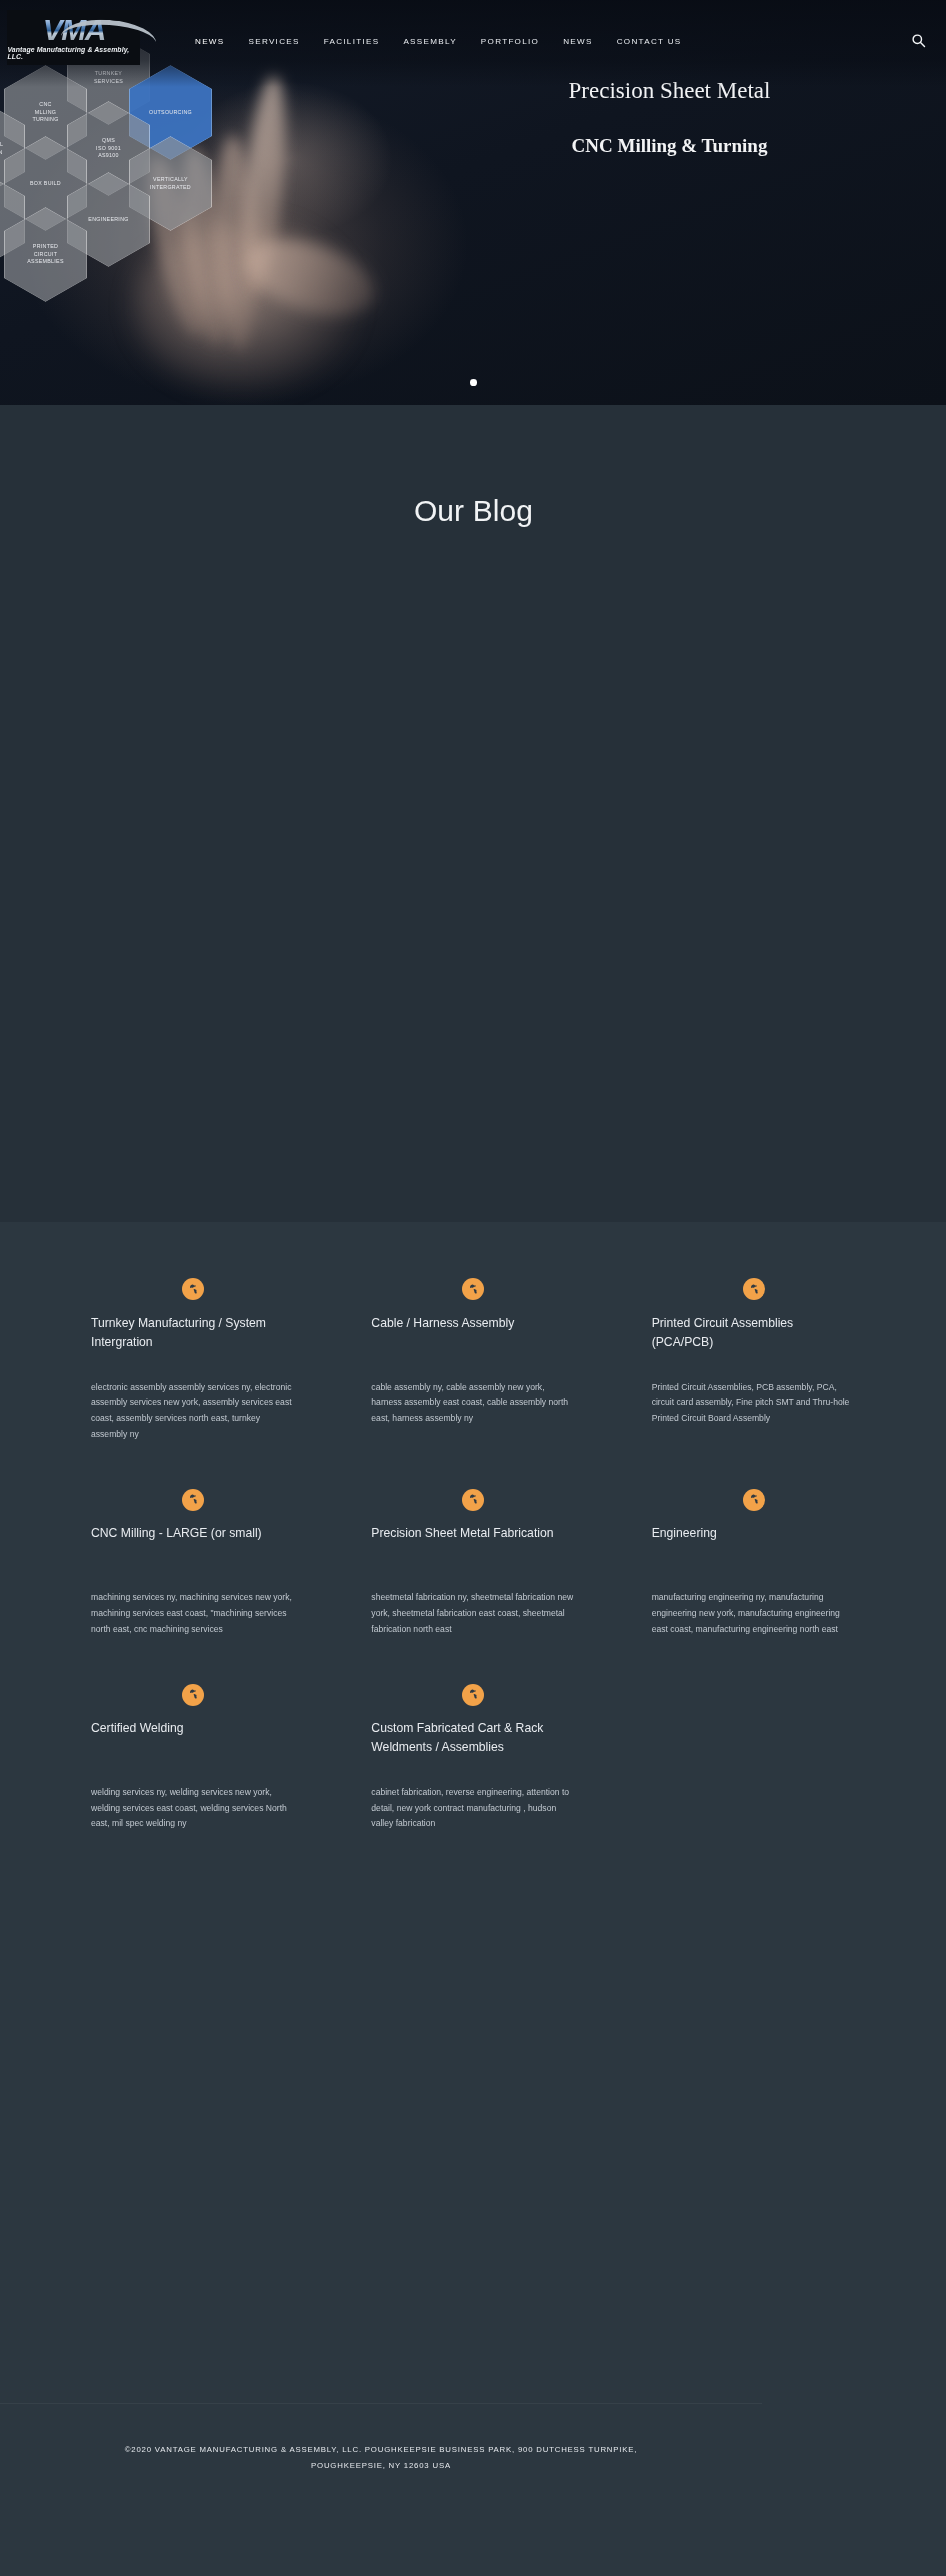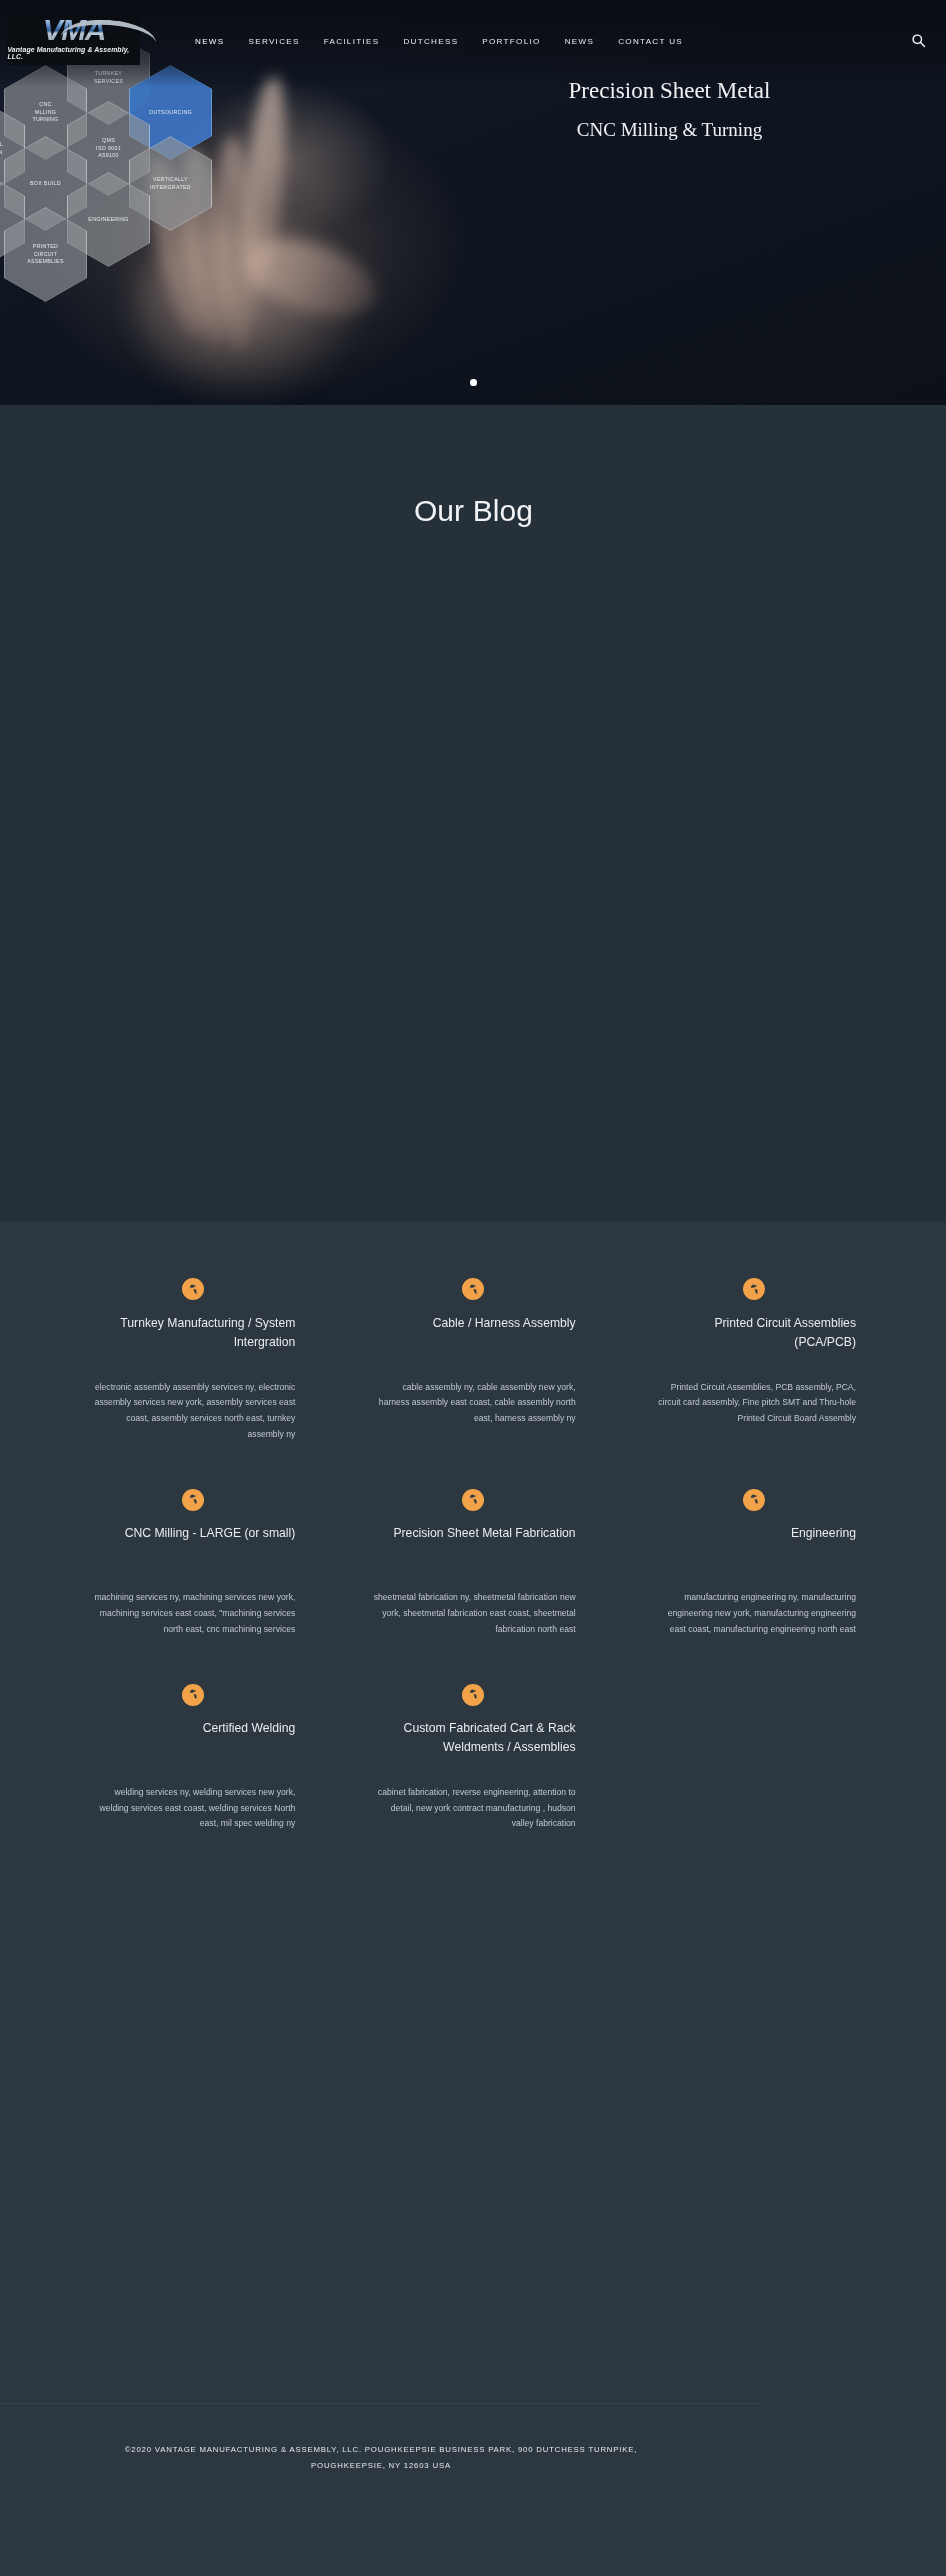--- a/index.html
+++ b/index.html
@@ -76,21 +76,21 @@
 
   .hero-headings {
     position: absolute;
     left: 444px; top: 74px;
     width: 451px;
     text-align: center;
     font-family: "Liberation Serif", serif;
     color: #f2f3f5;
   }
   .hero-headings h1 { font-size: 23px; font-weight: normal; line-height: 1.5; }
-  .hero-headings h2 { font-size: 19px; font-weight: normal; line-height: 1.5; margin-top: 7px; }
+  .hero-headings h2 { font-size: 19px; font-weight: bold; line-height: 1.5; margin-top: 23px; }
 
   
   .topbar {
     position: absolute; left: 0; top: 0;
     width: 947px; height: 87px;
     z-index: 40;
     background: linear-gradient(180deg, rgba(8,12,20,0.92) 0%, rgba(8,12,20,0.55) 70%, rgba(8,12,20,0) 100%);
     pointer-events: none;
   }
   .logo {
@@ -171,21 +171,21 @@
   
   .services {
     width: 947px;
     background: #2c3740;
     padding: 43px 53px 53px 53px;
   }
   .srv-row { display: flex; }
   .srv-card {
     width: 33.3333%;
     padding: 13.3px 38px 0 38px;
-    text-align: right;
+    text-align: left;
   }
   .srv-icon {
     width: 22px; height: 22px;
     margin: 0 auto 13.3px auto;
     border-radius: 50%;
     background: #f2a249;
     display: flex; align-items: center; justify-content: center;
   }
   .srv-title {
     color: #e9ecf0;
@@ -297,21 +297,21 @@
         <span class="logo-arc"></span>
         <span>VMA</span>
       </div>
       <div class="logo-sub">Vantage Manufacturing &amp; Assembly, LLC.</div>
     </div>
 
     <nav class="mainnav">
       <a href="#" class="active">NEWS</a>
       <a href="#">SERVICES</a>
       <a href="#">FACILITIES</a>
-      <a href="#">DUTCHESS</a>
+      <a href="#">ASSEMBLY</a>
       <a href="#">PORTFOLIO</a>
       <a href="#">NEWS</a>
       <a href="#">CONTACT US</a>
     </nav>
 
     <div class="search-btn">
       <svg width="15" height="15" viewBox="0 0 20 20">
         <circle cx="8.4" cy="8.4" r="5.6" fill="none" stroke="#f4f6f8" stroke-width="1.9"></circle>
         <line x1="12.7" y1="12.7" x2="18" y2="18" stroke="#f4f6f8" stroke-width="1.9" stroke-linecap="round"></line>
       </svg>

